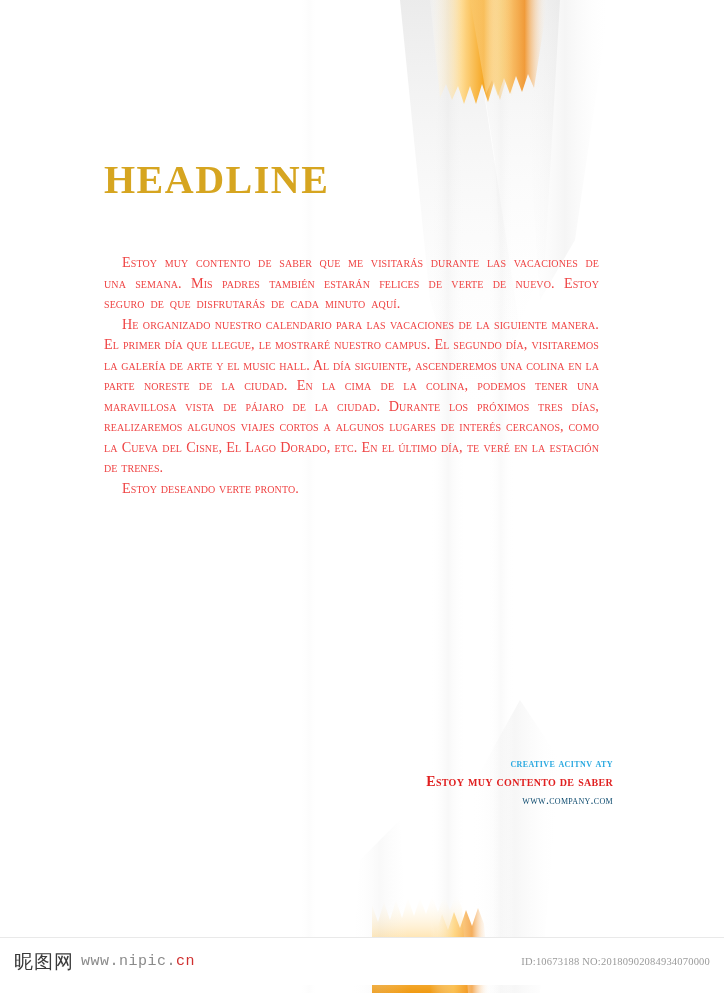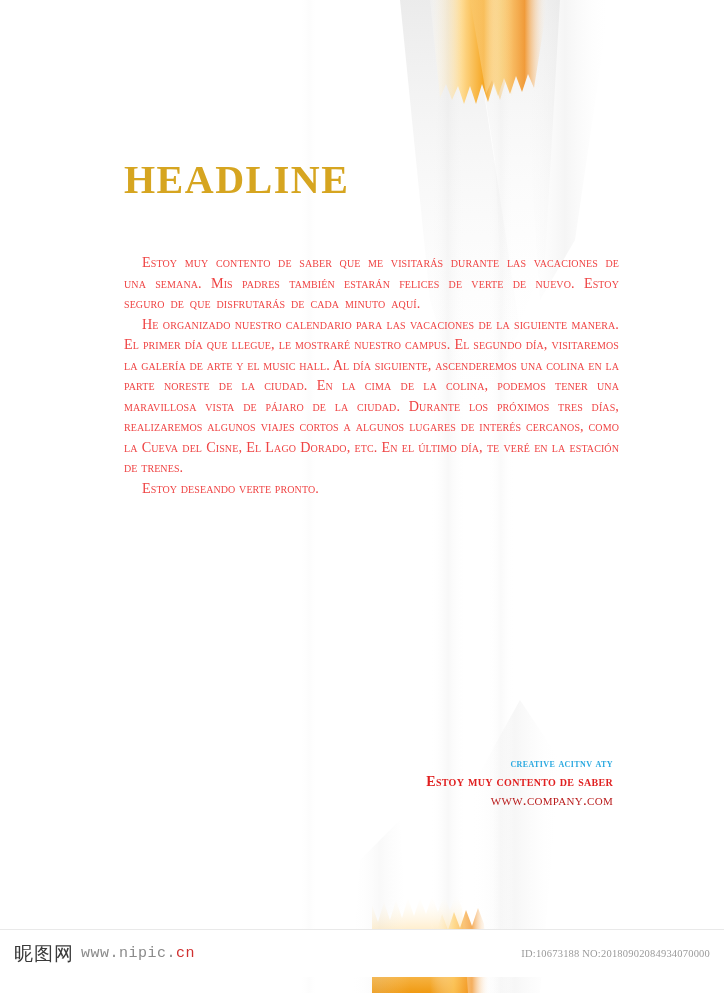--- a/index.html
+++ b/index.html
@@ -25,21 +25,21 @@
   .art {
     position: absolute;
     inset: 0;
     pointer-events: none;
   }
   .art svg { display: block; }
 
   
   .content {
     position: absolute;
-    left: 124px;
+    left: 104px;
     top: 160px;
     width: 495px;
   }
   .headline {
     font-family: "Liberation Serif", serif;
     font-size: 40px;
     font-weight: bold;
     letter-spacing: 1.5px;
     color: #d6a520;
     margin: 0 0 52px 0;
@@ -76,31 +76,31 @@
     line-height: 17px;
   }
   .footer .line-2 {
     color: #e02020;
     font-size: 14px;
     font-weight: bold;
     letter-spacing: 0.3px;
     line-height: 19px;
   }
   .footer .line-3 {
-    color: #b91c1c;
-    font-size: 15px;
+    color: #0c4a6e;
+    font-size: 12px;
     letter-spacing: 0.3px;
     line-height: 18px;
   }
 
   
   .watermark-bar {
     position: absolute;
     left: 0;
-    bottom: 16px;
+    bottom: 8px;
     width: 724px;
     height: 48px;
     background: #ffffff;
     border-top: 1px solid #e9e9e9;
     display: flex;
     align-items: center;
     justify-content: space-between;
     box-sizing: border-box;
     padding: 0 14px;
   }

